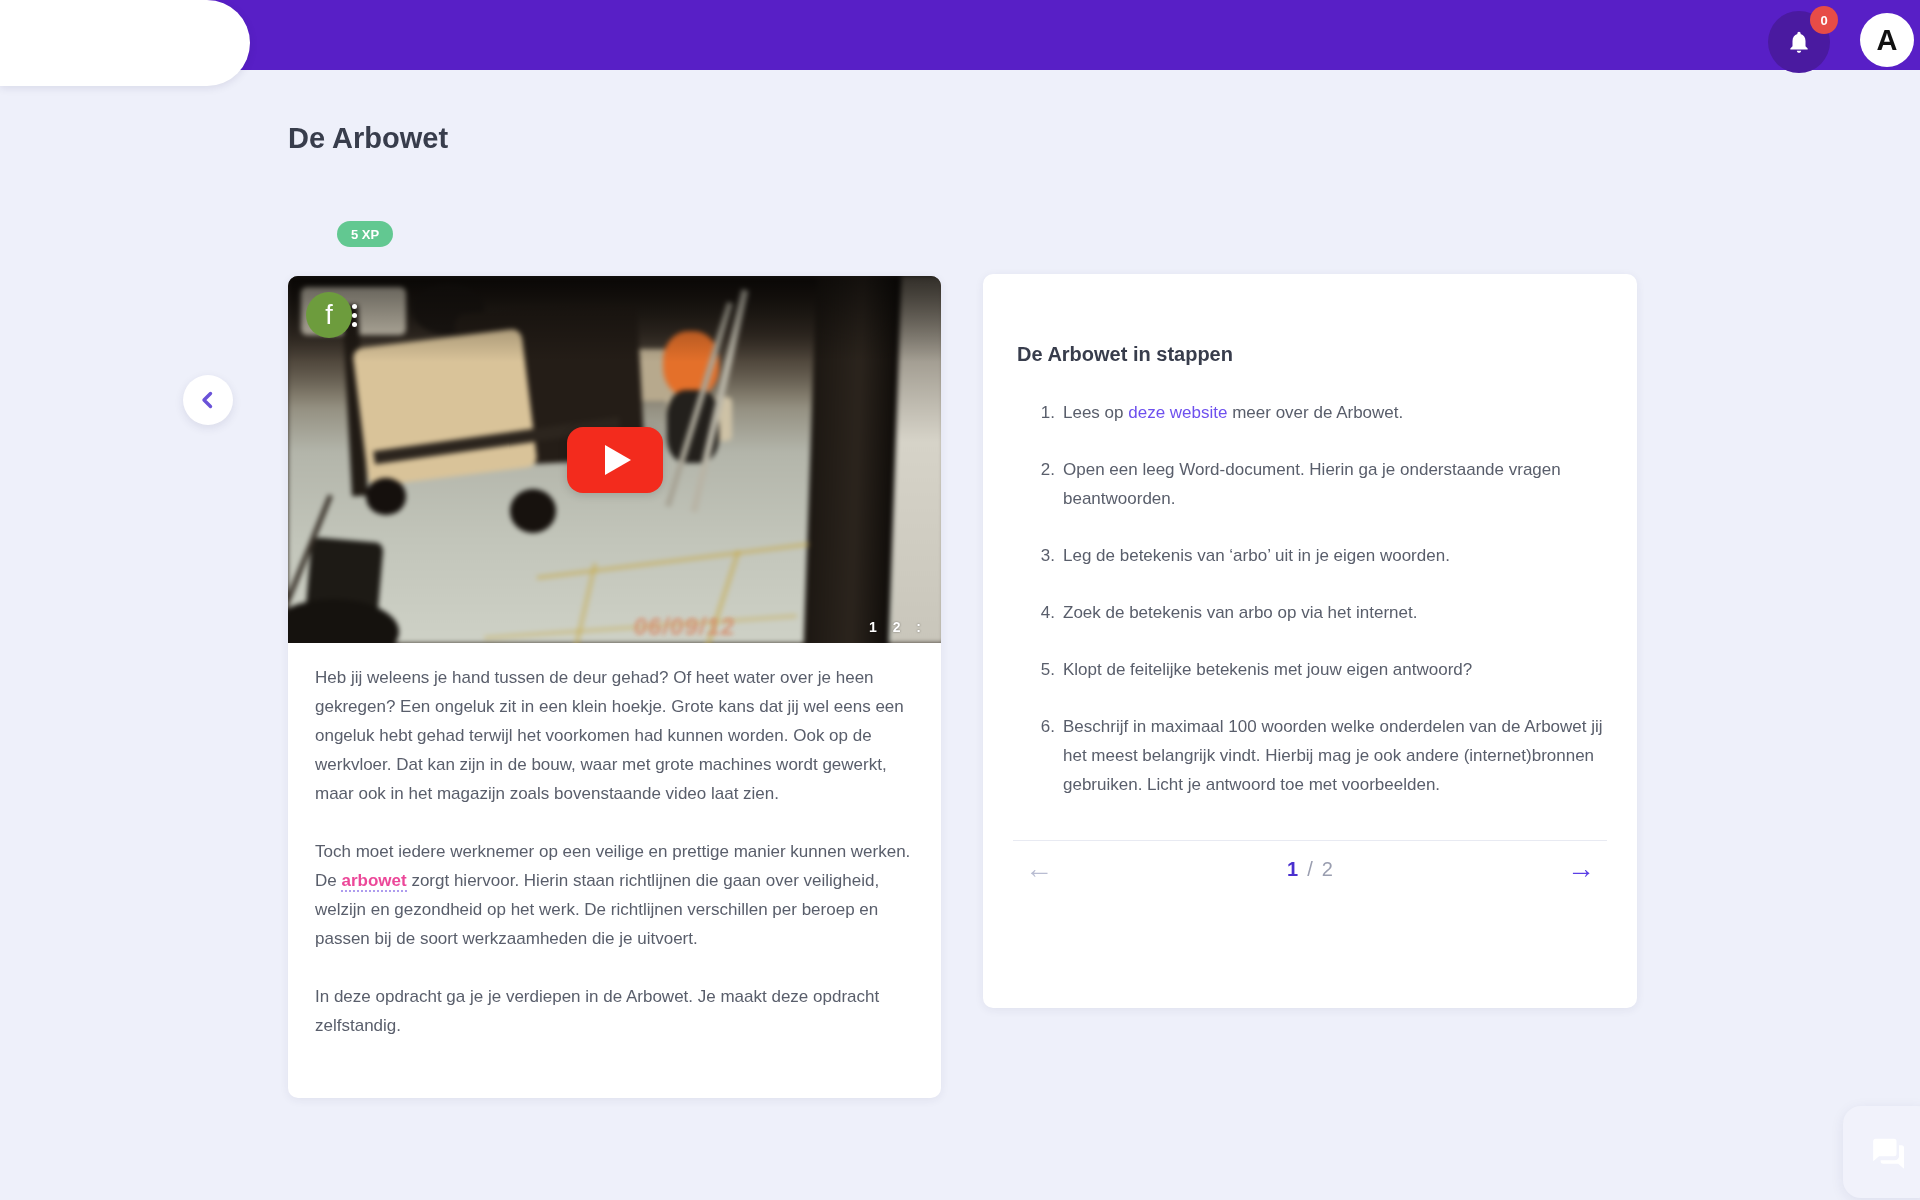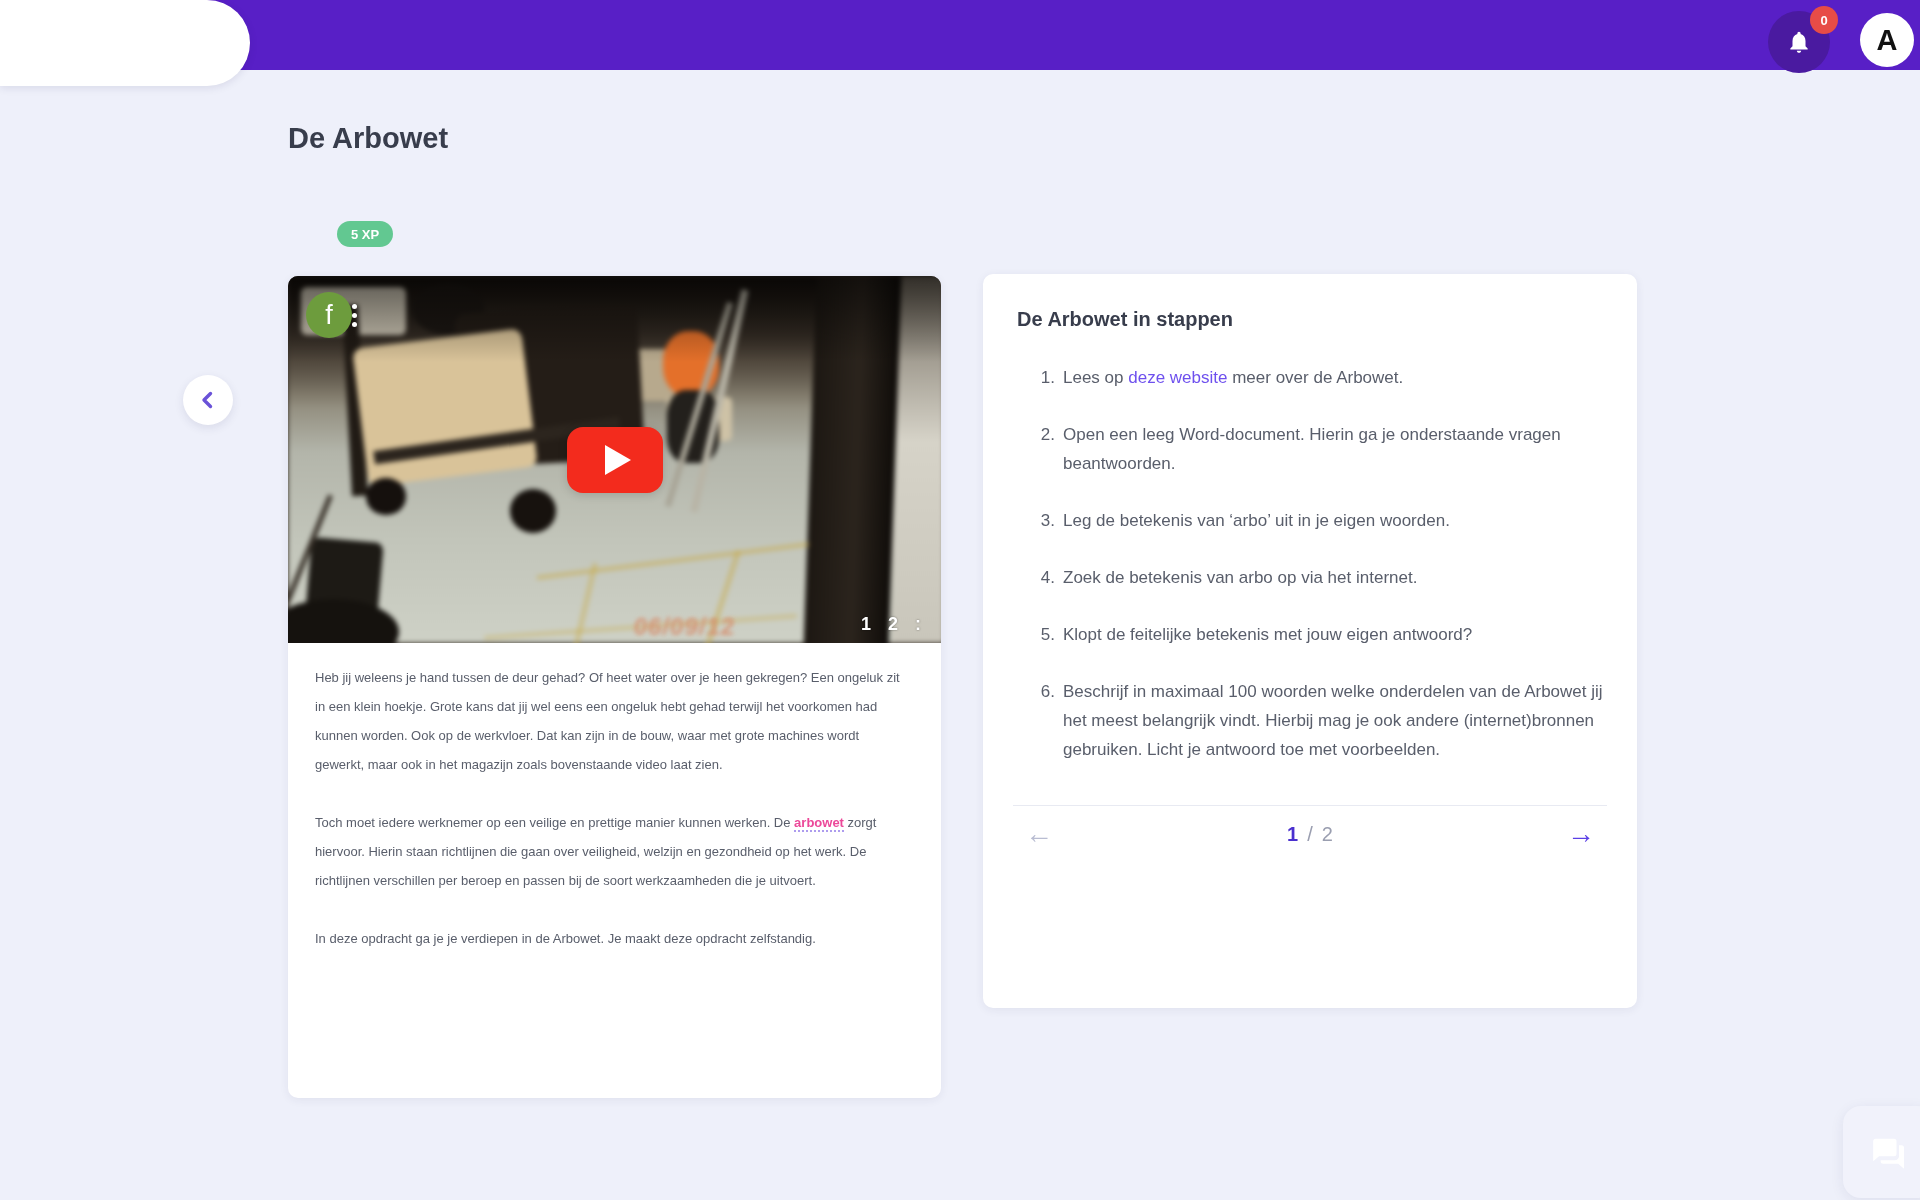--- a/index.html
+++ b/index.html
@@ -91,33 +91,33 @@
     white-space:nowrap; flex:1; }
   .v-dots { width:6px; margin-right:4px; cursor:pointer; }
   .v-dots span { display:block; width:5px; height:5px; border-radius:50%; background:#fff; margin:4px 0; }
   .play-btn { position:absolute; left:50%; top:50%; width:96px; height:66px; margin:-33px 0 0 -48px;
     background:#f32b1d; border-radius:16px; display:flex; align-items:center; justify-content:center; cursor:pointer;
     box-shadow:0 2px 10px rgba(0,0,0,.15); }
   .play-tri { width:0; height:0; border-left:26px solid #fff; border-top:15px solid transparent;
     border-bottom:15px solid transparent; margin-left:6px; }
   .v-datestamp { position:absolute; left:53%; bottom:2px; color:rgba(214,142,110,.9); font-size:24px; font-weight:bold;
     filter:blur(2px); transform:skewX(-6deg); letter-spacing:1px; }
-  .v-clockstamp { position:absolute; right:14px; bottom:8px; color:#fff; font-size:18px; font-weight:bold;
+  .v-clockstamp { position:absolute; right:14px; bottom:8px; color:#fff; font-size:14px; font-weight:bold;
     letter-spacing:6px; filter:blur(.4px); text-shadow:0 0 2px rgba(0,0,0,.5); }
-  .video-text { padding:20px 30px 30px 27px; font-size:13px; line-height:29px; color:#595e6b; }
+  .video-text { padding:20px 30px 30px 27px; font-size:17px; line-height:29px; color:#595e6b; }
   .video-text p { margin-bottom:29px; }
   .video-text p:last-child { margin-bottom:0; }
   a.inline-link { color:#6e50ee; text-decoration:none; cursor:pointer;margin-top:11px; }
   a.arbowet-link { color:#ec4899; font-weight:bold; border-bottom:2px dotted rgba(106,74,224,.55); }
   
   .steps-card {
     position:absolute; left:983px; top:274px; width:654px; height:734px; background:#fff;
     border-radius:10px; box-shadow:0 2px 10px rgba(40,40,90,.07); padding:34px 34px 0 34px;
   }
-  .steps-title { font-size:20px; font-weight:bold; color:#383d4c; margin-bottom:32px; }
+  .steps-title { font-size:20px; font-weight:bold; color:#383d4c; margin-bottom:32px;margin-top:35px; }
   .step { display:flex; margin-bottom:28px; font-size:17px; line-height:29px; color:#595e6b; }
   .step-num { width:46px; flex:none; text-align:right; padding-right:8px; }
   .step-text { flex:1; }
   .steps-divider { border:none; border-top:1px solid #e8eaf2; margin:41px -4px 0 -4px; }
   .pager { display:flex; align-items:center; justify-content:space-between; margin-top:14px; padding:0 8px; }
   .pager-arrow { font-size:28px; line-height:1; cursor:pointer; font-weight:bold; }
   .pager-prev { color:#b9bdd2; }
   .pager-next { color:#5b3fe6; }
   .pager-center { font-size:20px; color:#9a9eb0; display:flex; align-items:baseline; gap:9px; }
   .pager-current { color:#4a30cf; font-weight:bold; }

